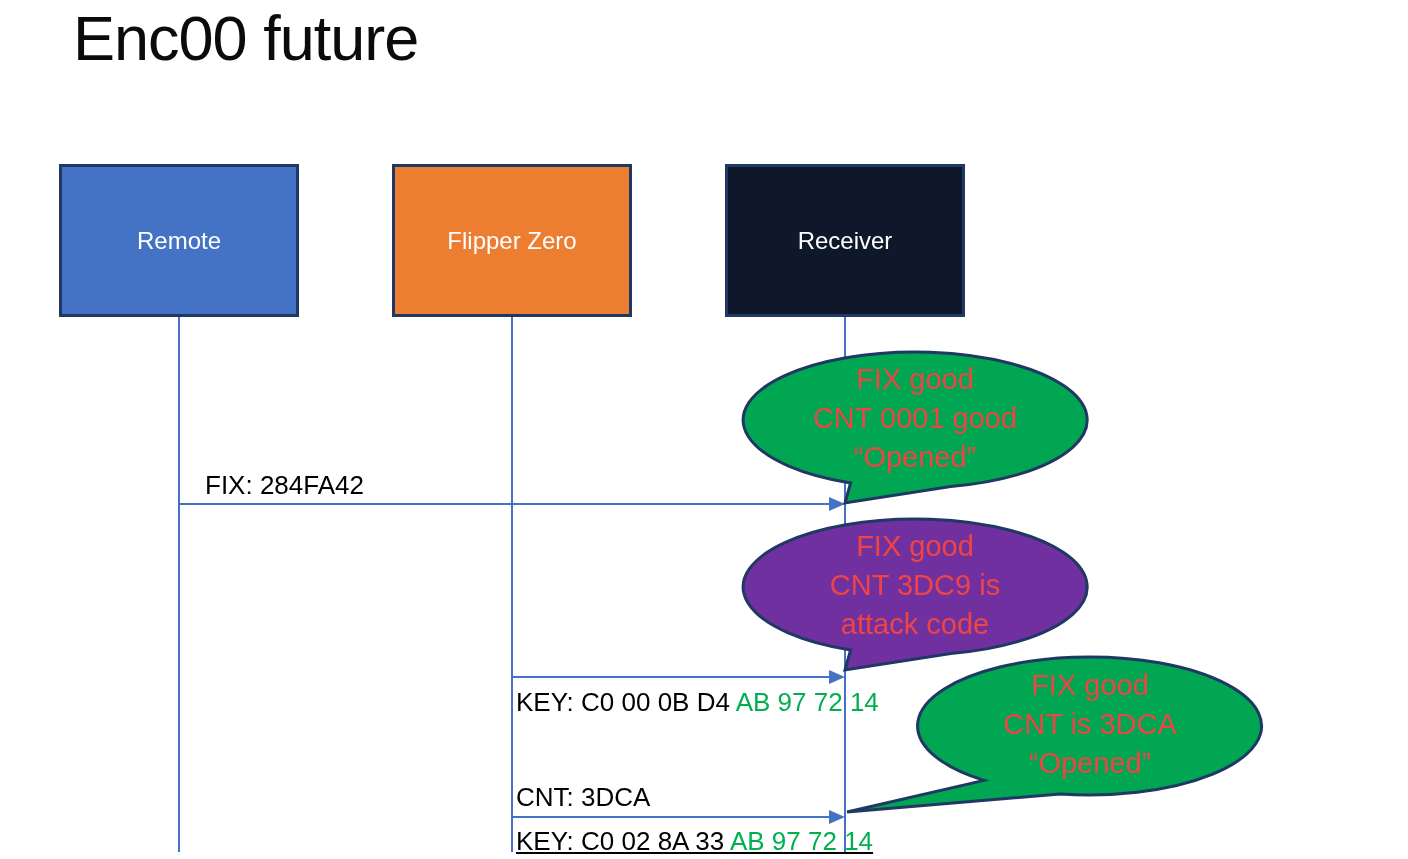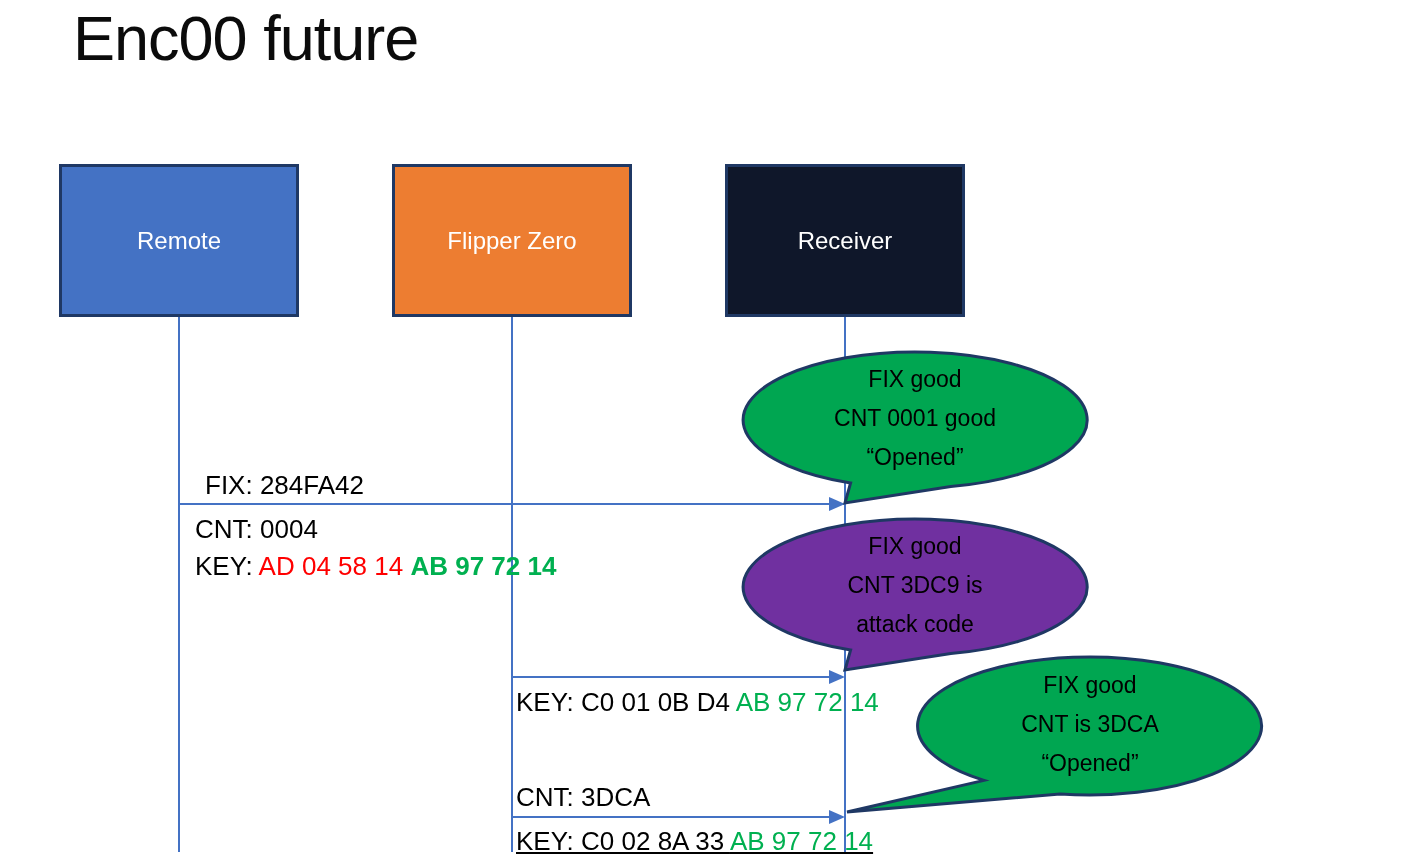--- a/index.html
+++ b/index.html
@@ -19,22 +19,22 @@
   .actor-label{color:#ffffff;font-size:24px;white-space:nowrap;}
   .lifeline{position:absolute;top:317px;height:535px;width:2px;background:#4472C4;}
   .arrow-line{position:absolute;height:2px;background:#4472C4;}
   .arrow-head{
     position:absolute;width:0;height:0;
     border-left:16px solid #4472C4;border-top:7px solid transparent;border-bottom:7px solid transparent;
   }
   .msg{position:absolute;font-size:26px;color:#000000;white-space:nowrap;line-height:37px;}
   .svg-overlay{position:absolute;left:0;top:0;pointer-events:none;}
   .callout-text{
-    position:absolute;width:344px;text-align:center;color:#000000;
-    font-size:23px;line-height:39px;white-space:nowrap;
+    position:absolute;width:344px;text-align:center;color:#ef4444;
+    font-size:29px;line-height:39px;white-space:nowrap;
   }
 </style>
 </head>
 <body>
 
 <div class="canvas">
 
   <div class="title">Enc00 future</div>
 
   <div class="actor" style="left: 392px; background: rgb(237, 125, 49);">
@@ -54,27 +54,23 @@
   <div class="arrow-line" style="left:179px;top:503px;width:652px;"></div>
   <div class="arrow-head" style="left:829px;top:497px;"></div>
 
   <div class="arrow-line" style="left:512px;top:676px;width:319px;"></div>
   <div class="arrow-head" style="left:829px;top:670px;"></div>
 
   <div class="arrow-line" style="left:512px;top:816px;width:319px;"></div>
   <div class="arrow-head" style="left:829px;top:810px;"></div>
 
   <div class="msg" style="left:205px;top:467px;">FIX: 284FA42</div>
-  <div class="msg" style="left:195px;top:511px;">
-    <div><span style="color: rgb(0, 0, 0);">CNT: 0004</span></div>
-    <div><span style="color: rgb(0, 0, 0);">KEY: </span><span style="color: rgb(255, 0, 0);">AD 04 58 14 </span><span style="color: rgb(0, 176, 80); font-weight: bold;">AB 97 72 14</span></div>
-  </div>
 
   <div class="msg" style="left:516px;top:684px;">
-    <div><span style="color: rgb(0, 0, 0);">KEY: C0 01 0B D4 </span><span style="color: rgb(0, 176, 80);">AB 97 72 14</span></div>
+    <div><span style="color: rgb(0, 0, 0);">KEY: C0 00 0B D4 </span><span style="color: rgb(0, 176, 80);">AB 97 72 14</span></div>
   </div>
 
   <div class="msg" style="left:516px;top:779px;">CNT: 3DCA</div>
   <div class="msg" style="left:516px;top:823px;text-decoration:underline;">
     <div><span style="color: rgb(0, 0, 0);">KEY: C0 02 8A 33 </span><span style="color: rgb(0, 176, 80);">AB 97 72 14</span></div>
   </div>
 
   <svg class="svg-overlay" width="1408" height="859" viewBox="0 0 1408 859">
     <path d="M 845 503 L 850.6 483 A 172 68 0 1 1 950.8 486.5 Z" stroke-width="3" fill="#00A651" stroke="#1F3864"></path>
     <path d="M 845 670 L 850.6 650 A 172 68 0 1 1 950.8 653.5 Z" stroke-width="3" fill="#7030A0" stroke="#1F3864"></path>

